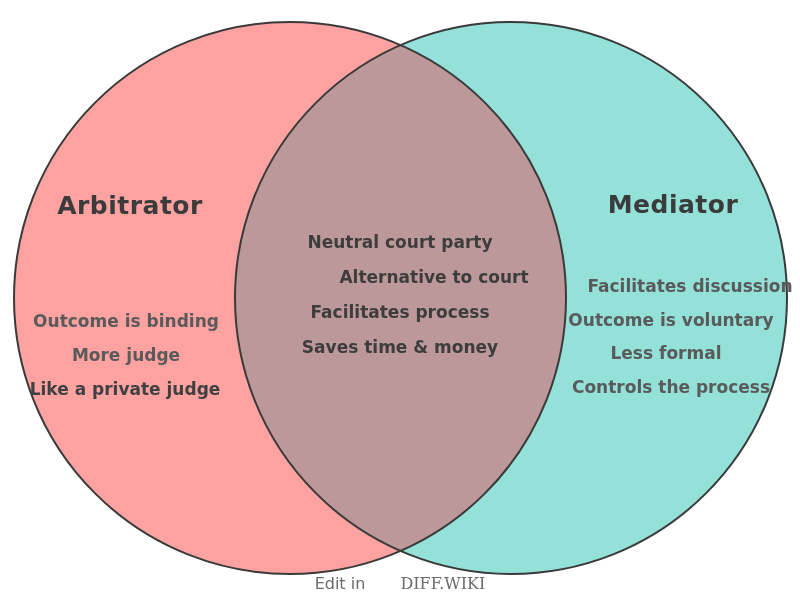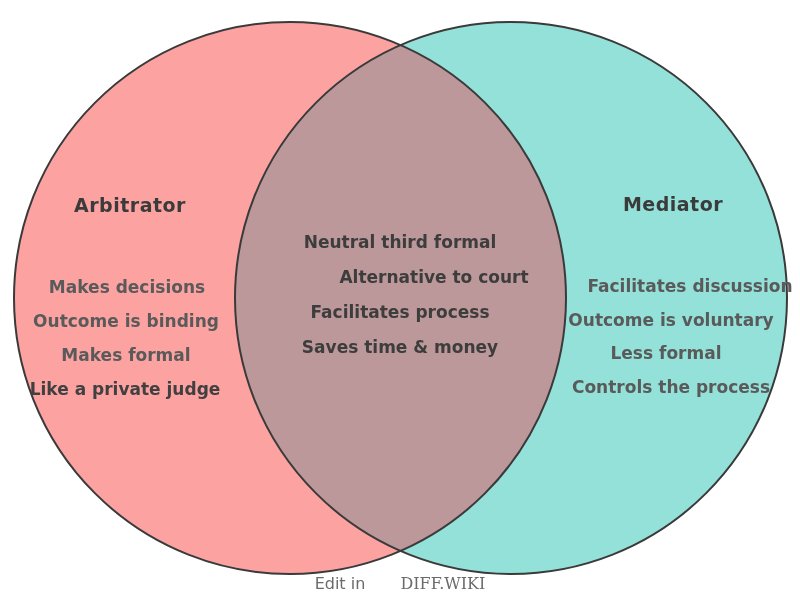--- a/index.html
+++ b/index.html
@@ -21,21 +21,21 @@
     top: 0;
   }
   .label {
     position: absolute;
     transform: translate(-50%, -50%);
     white-space: nowrap;
     font-weight: bold;
     text-align: center;
   }
   .circle-title {
-    font-size: 19px;
+    font-size: 25px;
     letter-spacing: 0.5px;
   }
   .item {
     font-size: 17px;
   }
   .caption {
     position: absolute;
     transform: translate(-50%, -50%);
     white-space: nowrap;
     font-size: 16px;
@@ -57,26 +57,25 @@
     <circle cx="511" cy="298" r="276" fill="#93E1D8"></circle>
 
     <path d="M 400.5 45.1 A 276 276 0 0 1 400.5 550.9 A 276 276 0 0 1 400.5 45.1 Z" fill="#BD989A"></path>
 
     <circle cx="290" cy="298" r="276" fill="none" stroke-width="2" stroke="#3A3A3A"></circle>
     <circle cx="511" cy="298" r="276" fill="none" stroke-width="2" stroke="#3A3A3A"></circle>
   </svg>
 
   <div class="label circle-title" style="left: 130px; top: 205px; color: rgb(59, 59, 59);">Arbitrator</div>
 
-  <div class="label item" style="left: 127px; top: 287px; color: rgb(90, 90, 90);">Makes decisions</div>
   <div class="label item" style="left: 126px; top: 321px; color: rgb(90, 90, 90);">Outcome is binding</div>
-  <div class="label item" style="left: 126px; top: 355px; color: rgb(90, 90, 90);">Makes formal</div>
+  <div class="label item" style="left: 126px; top: 355px; color: rgb(90, 90, 90);">More judge</div>
   <div class="label item" style="left: 125px; top: 389px; color: #404040;">Like a private judge</div>
 
-  <div class="label item" style="left: 400px; top: 242px; color: rgb(61, 61, 61);">Neutral third formal</div>
+  <div class="label item" style="left: 400px; top: 242px; color: rgb(61, 61, 61);">Neutral court party</div>
   <div class="label item" style="left: 400px; top: 277px; color: rgb(61, 61, 61); margin-left: 34px;">Alternative to court</div>
   <div class="label item" style="left: 400px; top: 312px; color: rgb(61, 61, 61);">Facilitates process</div>
   <div class="label item" style="left: 400px; top: 347px; color: rgb(61, 61, 61);">Saves time &amp; money</div>
 
   <div class="label circle-title" style="left: 673px; top: 204px; color: rgb(59, 59, 59);">Mediator</div>
 
   <div class="label item" style="left: 670px; top: 286px; color: rgb(90, 90, 90); margin-left: 20px;">Facilitates discussion</div>
   <div class="label item" style="left: 671px; top: 320px; color: rgb(90, 90, 90);">Outcome is voluntary</div>
   <div class="label item" style="left: 666px; top: 353px; color: rgb(90, 90, 90);">Less formal</div>
   <div class="label item" style="left: 671px; top: 387px; color: rgb(90, 90, 90);">Controls the process</div>

